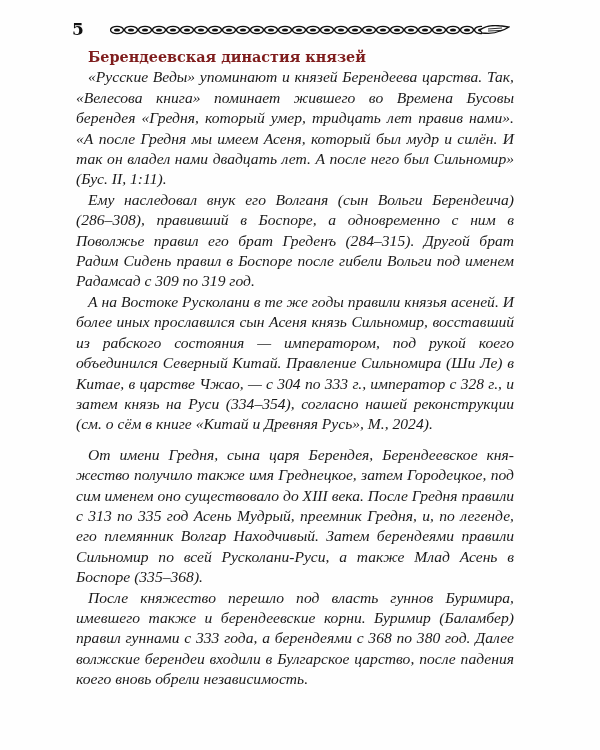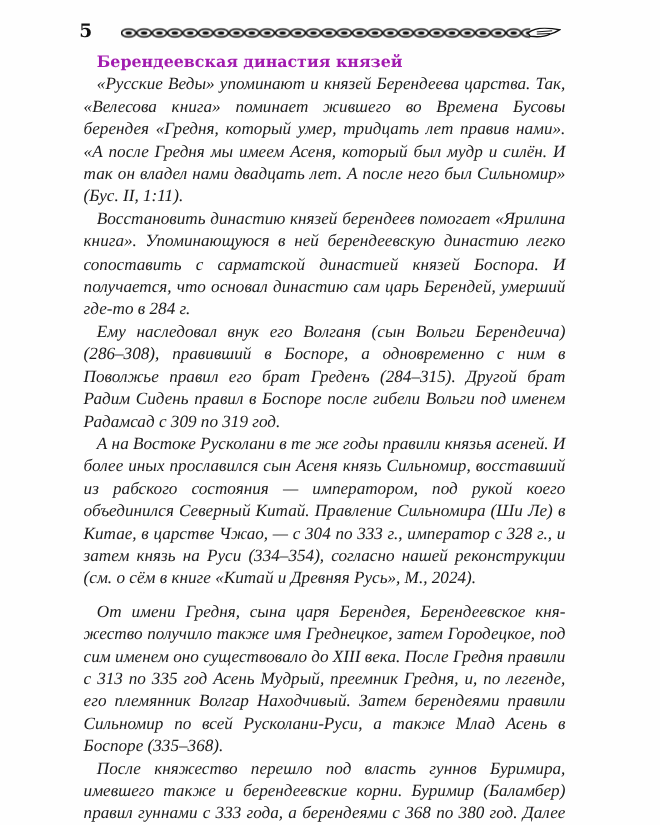--- a/index.html
+++ b/index.html
@@ -19,21 +19,21 @@
   .rope {
     position: absolute; left: 38px; top: 7px; width: 400px; height: 10px;
   }
   .content {
     position: absolute; left: 76px; top: 47px; width: 438px;
     font-family: "Liberation Serif", serif; font-size: 15.6px; line-height: 20.4px;
     color: #1a1a1a;
   }
   .heading {
     font-family: "DejaVu Serif", serif; font-weight: bold; font-size: 14.4px;
-    margin: 0 0 0 12px; line-height: 20.4px; color: #a21caf;
+    margin: 0 0 0 12px; line-height: 20.4px; color: #7f1d1d;
   }
   .para {
     margin: 0; text-indent: 12px; text-align: justify;
     hyphens: manual;
     font-style: italic;
   }
   .para.gap { margin-top: 10px; }
 </style>
 </head>
 <body>
@@ -51,19 +51,18 @@
       <rect x="0" y="0" width="372" height="10" fill="url(#braid)"></rect>
       <path d="M370 5 C 376 0, 384 0, 392 1 L 399 2 C 396 4, 394 5, 390 6 C 386 8, 380 9, 372 8 Z" fill="#fff" stroke="#111" stroke-width="1.3"></path>
       <path d="M378 4 L 392 3" stroke="#111" stroke-width="0.9"></path>
       <path d="M378 6 L 390 5.5" stroke="#111" stroke-width="0.9"></path>
     </svg>
   </div>
 
   <div class="content">
     <p class="heading">Берендеевская династия князей</p>
     <p class="para">«Русские Веды» упоминают и князей Берендеева царства. Так, «Велесова книга» поминает жившего во Времена Бусо­вы берендея «Гредня, который умер, тридцать лет правив нами». «А после Гредня мы имеем Асеня, который был мудр и силён. И так он владел нами двадцать лет. А после него был Сильномир» (Бус. II, 1:11).</p>
-    <p class="para">Восстановить династию князей берендеев помогает «Ярилина книга». Упоминающуюся в ней берендеевскую династию легко сопоставить с сарматской династией кня­зей Боспора. И получается, что основал династию сам царь Берендей, умерший где-то в 284 г.</p>
     <p class="para">Ему наследовал внук его Волганя (сын Вольги Берендеича) (286–308), правивший в Боспоре, а одновременно с ним в Поволжье правил его брат Греденъ (284–315). Другой брат Радим Сидень правил в Боспоре после гибели Вольги под именем Радамсад с 309 по 319 год.</p>
     <p class="para">А на Востоке Русколани в те же годы правили князья асе­ней. И более иных прославился сын Асеня князь Сильно­мир, восставший из рабского состояния — императором, под рукой коего объединился Северный Китай. Правление Сильномира (Ши Ле) в Китае, в царстве Чжао,  — с 304 по 333 г., император с 328 г., и затем князь на Руси (334–354), согласно нашей реконструкции (см. о сём в книге «Китай и Древняя Русь», М., 2024).</p>
     <p class="para gap">От имени Гредня, сына царя Берендея, Берендеевское кня­жество получило также имя Греднецкое, затем Городецкое, под сим именем оно существовало до XIII века. После Гредня правили с 313 по 335 год Асень Мудрый, преемник Гредня, и, по легенде, его племянник Волгар Находчивый. Затем берендеями правили Сильномир по всей Русколани-Руси, а также Млад Асень в Боспоре (335–368).</p>
     <p class="para">После княжество перешло под власть гуннов Буримира, имевшего также и берендеевские корни. Буримир (Балам­бер) правил гуннами с 333 года, а берендеями с 368 по 380 год. Далее волжские берендеи входили в Булгарское царство, после падения коего вновь обрели независимость.</p>
   </div>
 </div>
 
 </body></html>

